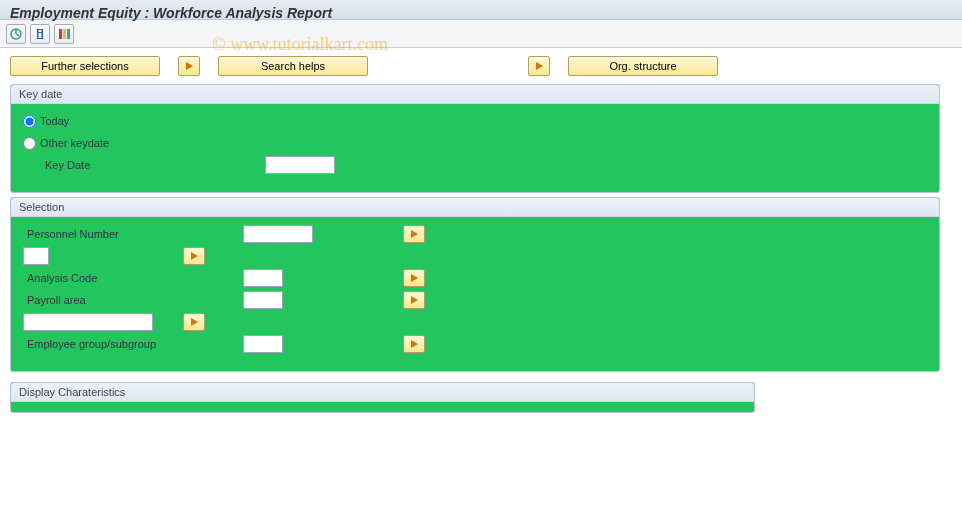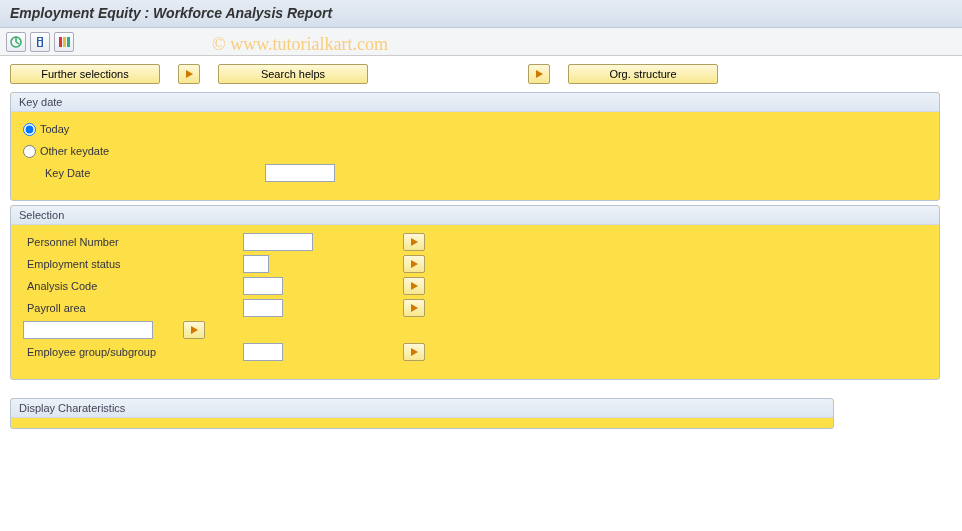--- a/index.html
+++ b/index.html
@@ -7,21 +7,21 @@
     font-family: Arial, sans-serif;
     font-size: 11px;
     background: #fff;
     width: 962px;
     height: 531px;
     position: relative;
     overflow: hidden;
   }
   .title-bar {
     background: linear-gradient(#e6ecf4, #d5dfec);
-    height: 28px;
+    height: 20px;
     border-bottom: 1px solid #bfc8d6;
     padding: 5px 10px;
     font-size: 14px;
     font-weight: bold;
     font-style: italic;
     color: #333;
   }
   .icon-bar {
     height: 28px;
     border-bottom: 1px solid #ccc;
@@ -69,21 +69,21 @@
     display:inline-block;
     width:0;height:0;
     border-top:4px solid transparent;
     border-bottom:4px solid transparent;
     border-left:7px solid #d17800;
   }
   .group-box {
     margin: 4px 10px;
     border: 1px solid #b8c4d6;
     border-radius: 3px;
-    background: #fde047;
+    background: #22c55e;
     padding-bottom: 10px;
   }
   .group-title {
     font-size: 11px;
     color: #445;
     padding: 3px 8px;
     border-bottom: 1px solid #cfd8e6;
     background: linear-gradient(#edf2f9,#dde6f1);
     border-radius: 3px 3px 0 0;
   }
@@ -193,21 +193,20 @@
   <div class="group-title">Selection</div>
   <div class="group-body">
     <div class="field-row">
       <div class="field-label">Personnel Number</div>
       <input type="text" class="sap-input w-med" value="" style="">
       <div class="multi-btn">
           <span class="arrow-right"></span>
         </div>
     </div>
     <div class="field-row">
-      <div class="field-label">Employment status</div>
       <input type="text" class="sap-input w-tiny" value="" style="">
       <div class="multi-btn" style="margin-left:134px">
           <span class="arrow-right"></span>
         </div>
     </div>
     <div class="field-row">
       <div class="field-label">Analysis Code</div>
       <input type="text" class="sap-input w-small" value="" style="">
       <div class="multi-btn" style="margin-left:120px">
           <span class="arrow-right"></span>
@@ -229,15 +228,15 @@
     <div class="field-row">
       <div class="field-label">Employee group/subgroup</div>
       <input type="text" class="sap-input w-small" value="" style="">
       <div class="multi-btn" style="margin-left:120px">
           <span class="arrow-right"></span>
         </div>
     </div>
   </div>
 </div>
 
-<div class="group-box" style="width: 824px; margin-top: 18px;">
+<div class="group-box" style="width: 745px; margin-top: 10px;">
   <div class="group-title">Display Charateristics</div>
 </div>
 
 </body></html>

